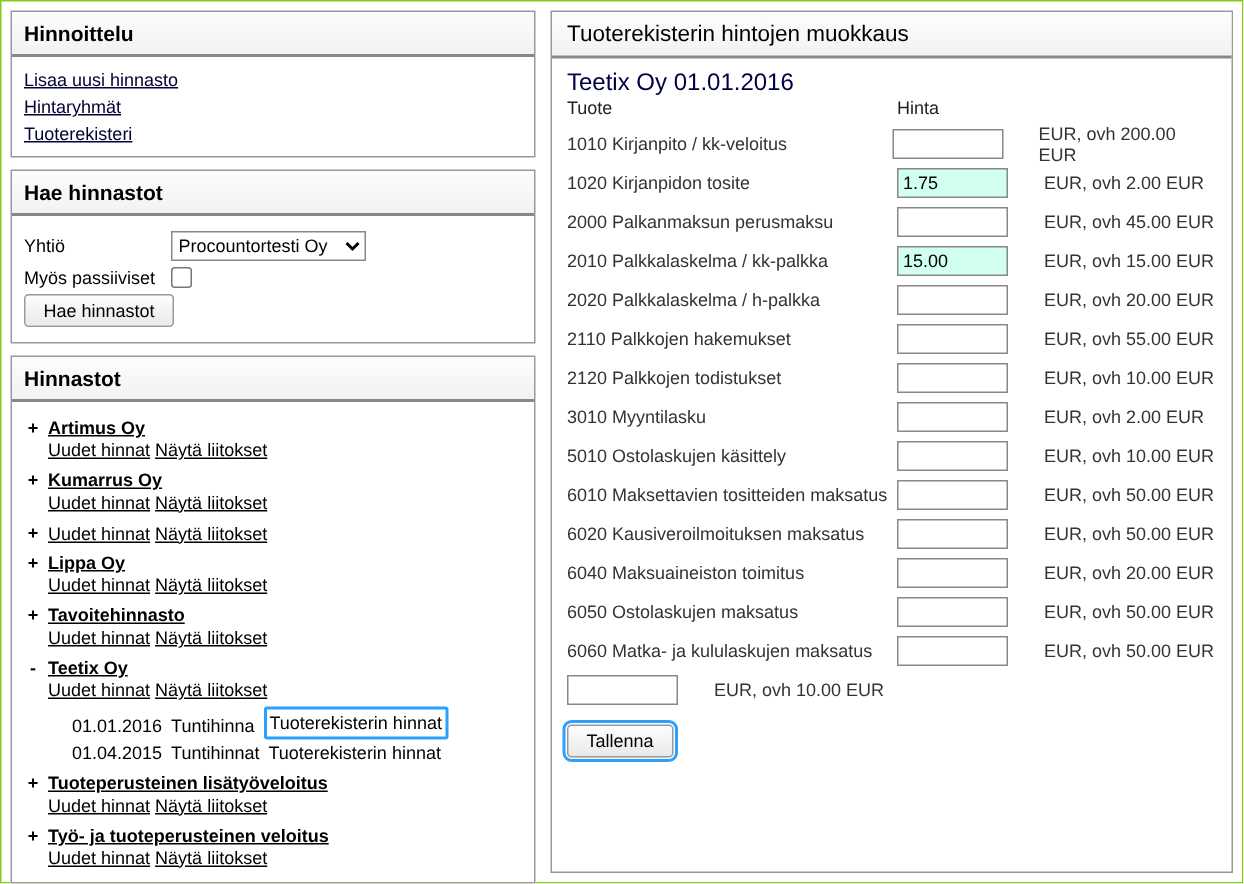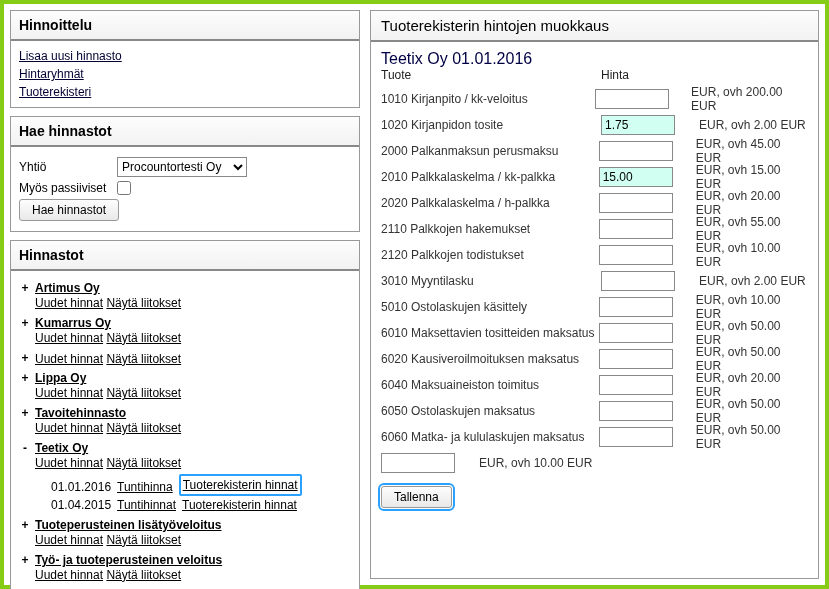--- a/index.html
+++ b/index.html
@@ -1,17 +1,17 @@
 <!DOCTYPE html>
 <html><head>
 <meta charset="utf-8">
 <style>
   * { box-sizing: border-box; margin: 0; padding: 0; }
   body { font-family: Arial, Helvetica, sans-serif; font-size: 12px; background: #fff; color: #000; }
-  .app { display: flex; width: 829px; height: 589px; border: 4px solid #84cc16; padding: 6px 6px 6px 6px; gap: 10px; }
+  .app { display: flex; width: 829px; height: 589px; border: 1px solid #84cc16; padding: 6px 6px 6px 6px; gap: 10px; }
   .left-col { width: 350px; display: flex; flex-direction: column; gap: 8px; }
   .right-col { flex: 1; }
   .panel { border: 1px solid #999; background: #fff; }
   .panel-header { font-size: 14px; font-weight: bold; padding: 6px 8px; border-bottom: 2px solid #888; background: linear-gradient(#fdfdfd,#f2f2f2); }
   .panel-body { padding: 6px 8px; }
   a.link { color: #003; text-decoration: underline; cursor: pointer; display: inline-block; }
   .top-links a { display: block; line-height: 1.5; }
   .form-row { display: flex; align-items: center; gap: 8px; margin: 4px 0; }
   .form-row label { width: 90px; }
   select { font-size: 12px; min-width: 130px; background: #fff; border: 1px solid #888; height: 20px; }
@@ -21,21 +21,21 @@
 
   .tree-item { margin: 4px 0 2px 0; }
   .tree-row { display: flex; align-items: flex-start; gap: 4px; }
   .tree-toggle { width: 12px; font-weight: bold; cursor: pointer; user-select: none; text-align: center; line-height: 14px; }
   .tree-content { flex: 1; }
   .tree-title { font-weight: bold; text-decoration: underline; color: #000; }
   .tree-sub { line-height: 1.4; }
   .tree-sub a { text-decoration: underline; color: #000; }
   .sub-dates { margin-left: 16px; margin-top: 2px; }
   .sub-dates-row { display: flex; gap: 6px; align-items: flex-end; line-height: 1.5; }
-  .sub-dates-row a { text-decoration: underline; color: #000; }
+  .sub-dates-row a { color: #000; }
   .hl { border: 2px solid #2aa0ff; padding: 0 2px; border-radius: 2px; }
 
   .right-panel { border: 1px solid #999; height: 100%; }
   .right-header { font-size: 15px; font-weight: normal; padding: 6px 10px; border-bottom: 2px solid #888; background: linear-gradient(#fdfdfd,#f2f2f2); }
   .right-body { padding: 8px 10px; }
   .subhead { color: #004; margin-bottom: 0; font-size: 16px; }
   .prod-header { display: flex; color: #222; margin-bottom: 4px; }
   .col-prod { width: 220px; }
   .col-price { width: 80px; }
   .prod-row { display: flex; align-items: center; height: 26px; }

